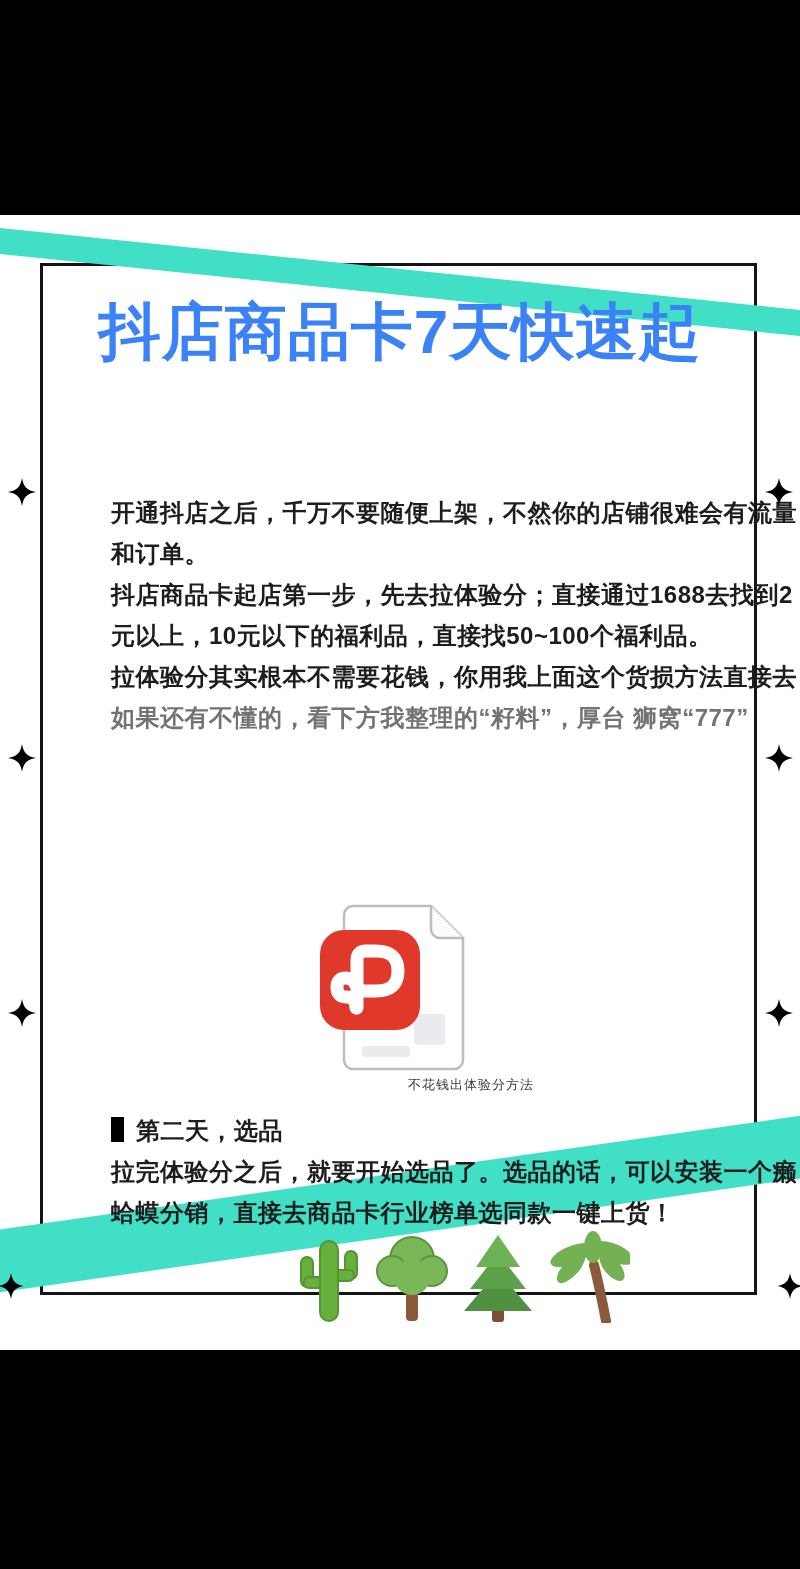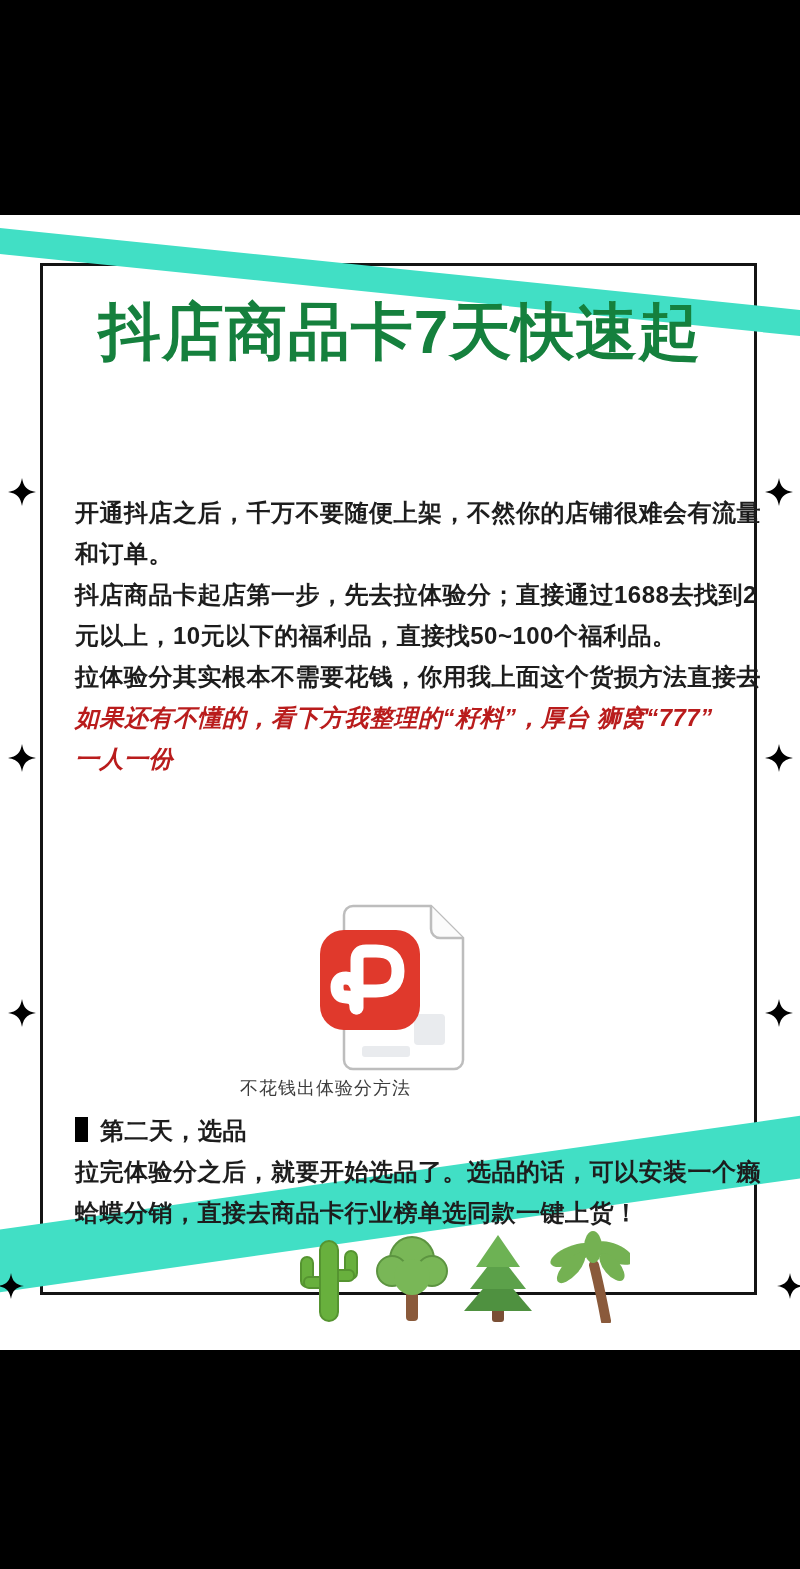--- a/index.html
+++ b/index.html
@@ -16,42 +16,42 @@
     position:absolute;left:40px;top:263px;width:711px;height:1026px;
     background:#fff;border:3px solid #141414;z-index:1;
   }
 
   .stripe{position:absolute;left:-50px;width:900px;background:#41dfc5;z-index:3;}
   .stripe-top{top:269px;height:26px;transform:rotate(5.85deg);}
   .stripe-bottom{top:1173px;height:62px;transform:rotate(-8.1deg);}
 
   .title{
     position:absolute;left:0;top:288px;width:800px;text-align:center;z-index:5;
-    font-size:62px;line-height:88px;font-weight:900;color:#15803d;letter-spacing:1px;
+    font-size:62px;line-height:88px;font-weight:900;color:#3b82f6;letter-spacing:1px;
     white-space:nowrap;
   }
 
   .text-block{position:absolute;left:75px;width:680px;z-index:5;}
   .tb1{top:492px;}
   .tb2{top:1110px;}
   .line{
     height:41px;line-height:41px;font-size:24px;font-weight:600;
-    color:#1d1d1d;white-space:nowrap;letter-spacing:0.5px;
+    color:#1d1d1d;white-space:nowrap;letter-spacing:0.5px;margin-left:36px;
   }
   .line.heading{font-weight:700;}
-  .line.red{color:#b91c1c;font-style:italic;}
+  .line.red{color:#737373;}
   .marker{
     display:inline-block;width:13px;height:25px;background:#000;
     margin-right:12px;vertical-align:-3px;
   }
 
   .pdf-wrap{position:absolute;left:310px;top:900px;z-index:5;}
   .pdf-caption{
-    position:absolute;left:240px;top:1076px;width:300px;z-index:5;
-    text-align:left;font-size:18px;color:#3d3d3d;letter-spacing:1px;
+    position:absolute;left:234px;top:1076px;width:300px;z-index:5;
+    text-align:right;font-size:13px;color:#3d3d3d;letter-spacing:1px;
   }
 
   .plants{
     position:absolute;left:293px;top:1231px;z-index:7;
     display:flex;align-items:flex-end;gap:7px;
   }
   .sparkle{position:absolute;z-index:7;}
   .sp-l1{left:8px;top:478px;}   .sp-r1{left:765px;top:478px;}
   .sp-l2{left:8px;top:744px;}   .sp-r2{left:765px;top:744px;}
   .sp-l3{left:8px;top:999px;}   .sp-r3{left:765px;top:999px;}
@@ -74,21 +74,20 @@
     <div>抖店商品卡7天快速起</div>
   </div>
 
   <div class="text-block tb1">
     <div class="line">开通抖店之后，千万不要随便上架，不然你的店铺很难会有流量</div>
     <div class="line">和订单。</div>
     <div class="line">抖店商品卡起店第一步，先去拉体验分；直接通过1688去找到2</div>
     <div class="line">元以上，10元以下的福利品，直接找50~100个福利品。</div>
     <div class="line">拉体验分其实根本不需要花钱，你用我上面这个货损方法直接去</div>
     <div class="line red">如果还有不懂的，看下方我整理的“籽料”，厚台 狮窝“777”</div>
-    <div class="line red">一人一份</div>
   </div>
 
   <div class="pdf-wrap">
     <svg width="180" height="200" viewBox="0 0 180 200">
 
       <path d="M43 6 H121 L153 38 V160 a9 9 0 0 1 -9 9 H43 a9 9 0 0 1 -9 -9 V15 a9 9 0 0 1 9 -9 Z" fill="#ffffff" stroke="#bdbdbd" stroke-width="2.5"></path>
       <path d="M121 6 V29 a9 9 0 0 0 9 9 H153" fill="#fbfbfb" stroke="#bdbdbd" stroke-width="2.5"></path>
 
       <rect x="104" y="114" width="31" height="31" rx="4" fill="#e9ebee"></rect>
       <rect x="52" y="146" width="48" height="11" rx="3" fill="#e9ebee"></rect>

